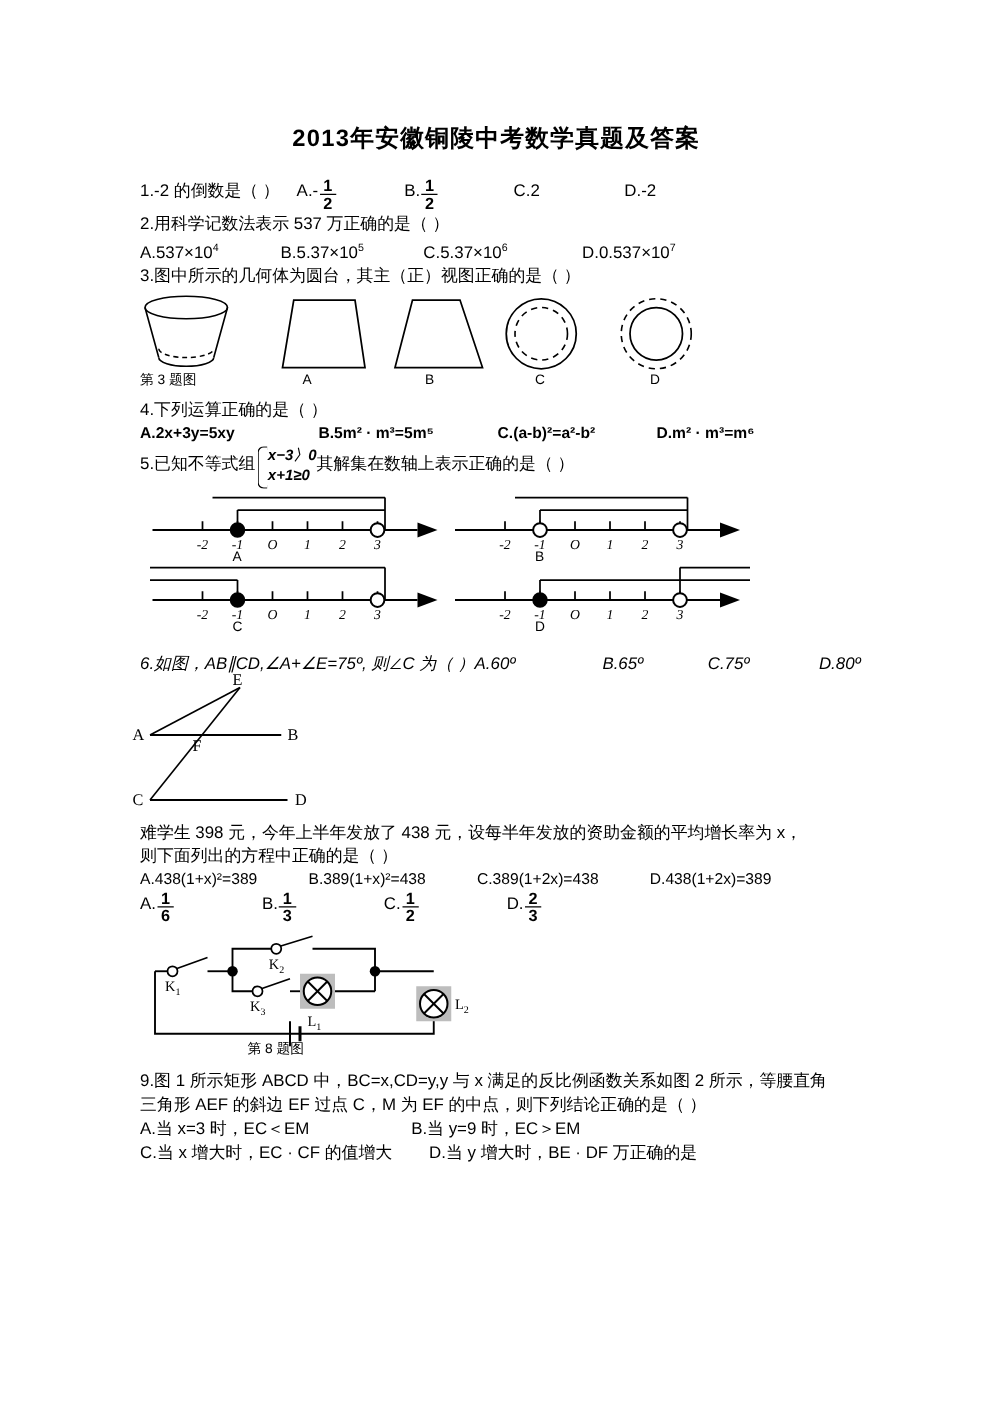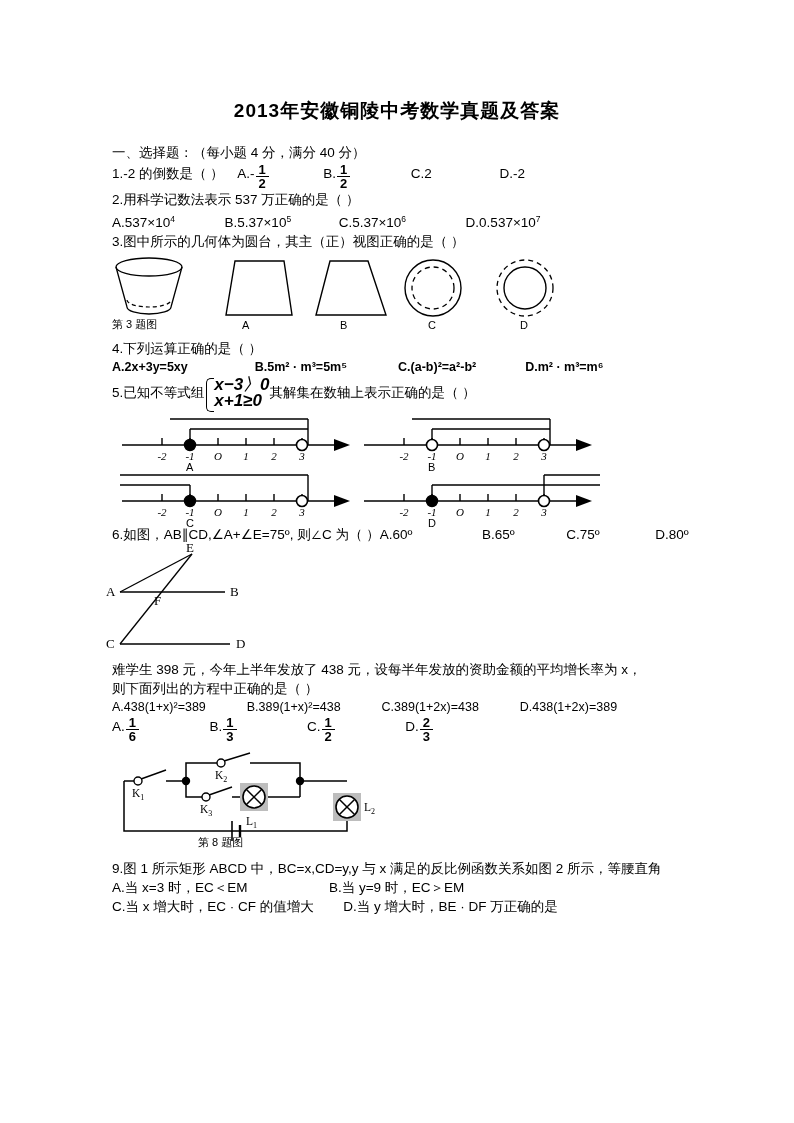--- a/index.html
+++ b/index.html
@@ -23,42 +23,41 @@
   .body-area { position:absolute; left:112px; top:143px; width:572px; }
   .line { font-size:13.5px; line-height:19px; white-space:nowrap; font-family:"Liberation Sans", sans-serif; }
   sup { font-size:8.5px; vertical-align:super; }
 
   
   .frac { display:inline-block; vertical-align:-10px; text-align:center; font-weight:bold; font-size:13px; margin:0 1px; }
   .frac .num { display:block; line-height:12px; border-bottom:1.4px solid #000; padding:0 3px; }
   .frac .den { display:block; line-height:13px; padding:0 3px; }
 
   
-  .sys { display:inline-block; vertical-align:-9px; position:relative; padding-left:10px; font-weight:bold; font-style:italic; font-size:17px; }
+  .sys { display:inline-block; vertical-align:-9px; position:relative; padding-left:10px; font-weight:bold; font-style:italic; font-size:12px; }
   .sys:before {
     content:""; position:absolute; left:2px; top:1px; width:7px; height:32px;
     border-left:1.6px solid #000; border-top:1.6px solid #000; border-bottom:1.6px solid #000;
     border-radius:5px 0 0 5px;
   }
   .sys .row { display:block; line-height:16px; }
 
   .fig { position:absolute; }
   svg { display:block; overflow:visible; }
   .figcap { font-family:"Liberation Sans", sans-serif; font-size:11px; }
 </style>
 </head>
 <body>
 
 <div class="page">
 
   <h1 class="title">2013年安徽铜陵中考数学真题及答案</h1>
 
   <div class="body-area">
 
-    <div class="line" style="margin-bottom:2px;">一、选择题：（每小题 4 分，满分 40 分）</div>
 
     <div class="line" style="height:26px;">
       <span>1.-2 的倒数是（        ）</span>
       <span style="display:inline-block;width:6px;"></span>
       <span><span>A.</span><span>-</span><span class="frac"><span class="num">1</span><span class="den">2</span></span></span>
       <span style="display:inline-block;width:46px;"></span>
       <span><span>B.</span><span class="frac"><span class="num">1</span><span class="den">2</span></span></span>
       <span style="display:inline-block;width:52px;"></span>
       <span>C.2</span>
       <span style="display:inline-block;width:60px;"></span>
@@ -252,21 +251,21 @@
               <text x="96" y="45">O</text>
             <text x="124" y="45">1</text>
               <text x="152" y="45">2</text>
               <text x="180" y="45">3</text>
           </g>
         </svg>
       </div>
       <div class="figcap" style="position:absolute;left:316px;top:104px;">D</div>
     </div>
 
-    <div class="line" style="margin-top:0;">
+    <div class="line" style="margin-top:17px;font-style:italic;">
       <span>6.如图，AB∥CD,∠A+∠E=75º, 则∠C 为（   ）A.60º</span>
       <span style="display:inline-block;width:62px;"></span>
       <span>B.65º</span>
       <span style="display:inline-block;width:44px;"></span>
       <span>C.75º</span>
       <span style="display:inline-block;width:48px;"></span>
       <span>D.80º</span>
     </div>
 
     <div style="position:relative;height:116px;">
@@ -357,20 +356,21 @@
             <text x="96" y="64">K<tspan font-size="8" dy="3">3</tspan></text>
             <text x="142" y="76">L<tspan font-size="8" dy="3">1</tspan></text>
             <text x="260" y="62">L<tspan font-size="8" dy="3">2</tspan></text>
           </g>
         </svg>
       </div>
       <div class="figcap" style="position:absolute;left:86px;top:88px;">第 8 题图</div>
     </div>
 
     <div class="line" style="margin-top:2px;">9.图 1 所示矩形 ABCD 中，BC=x,CD=y,y 与 x 满足的反比例函数关系如图 2 所示，等腰直角</div>
+    <div class="line">三角形 AEF 的斜边 EF 过点 C，M 为 EF 的中点，则下列结论正确的是（        ）</div>
     <div class="line">
       <span>A.当 x=3 时，EC＜EM</span>
       <span style="display:inline-block;width:74px;"></span>
       <span>B.当 y=9 时，EC＞EM</span>
     </div>
     <div class="line">
       <span>C.当 x 增大时，EC · CF 的值增大</span>
       <span style="display:inline-block;width:22px;"></span>
       <span>D.当 y 增大时，BE · DF 万正确的是</span>
     </div>

